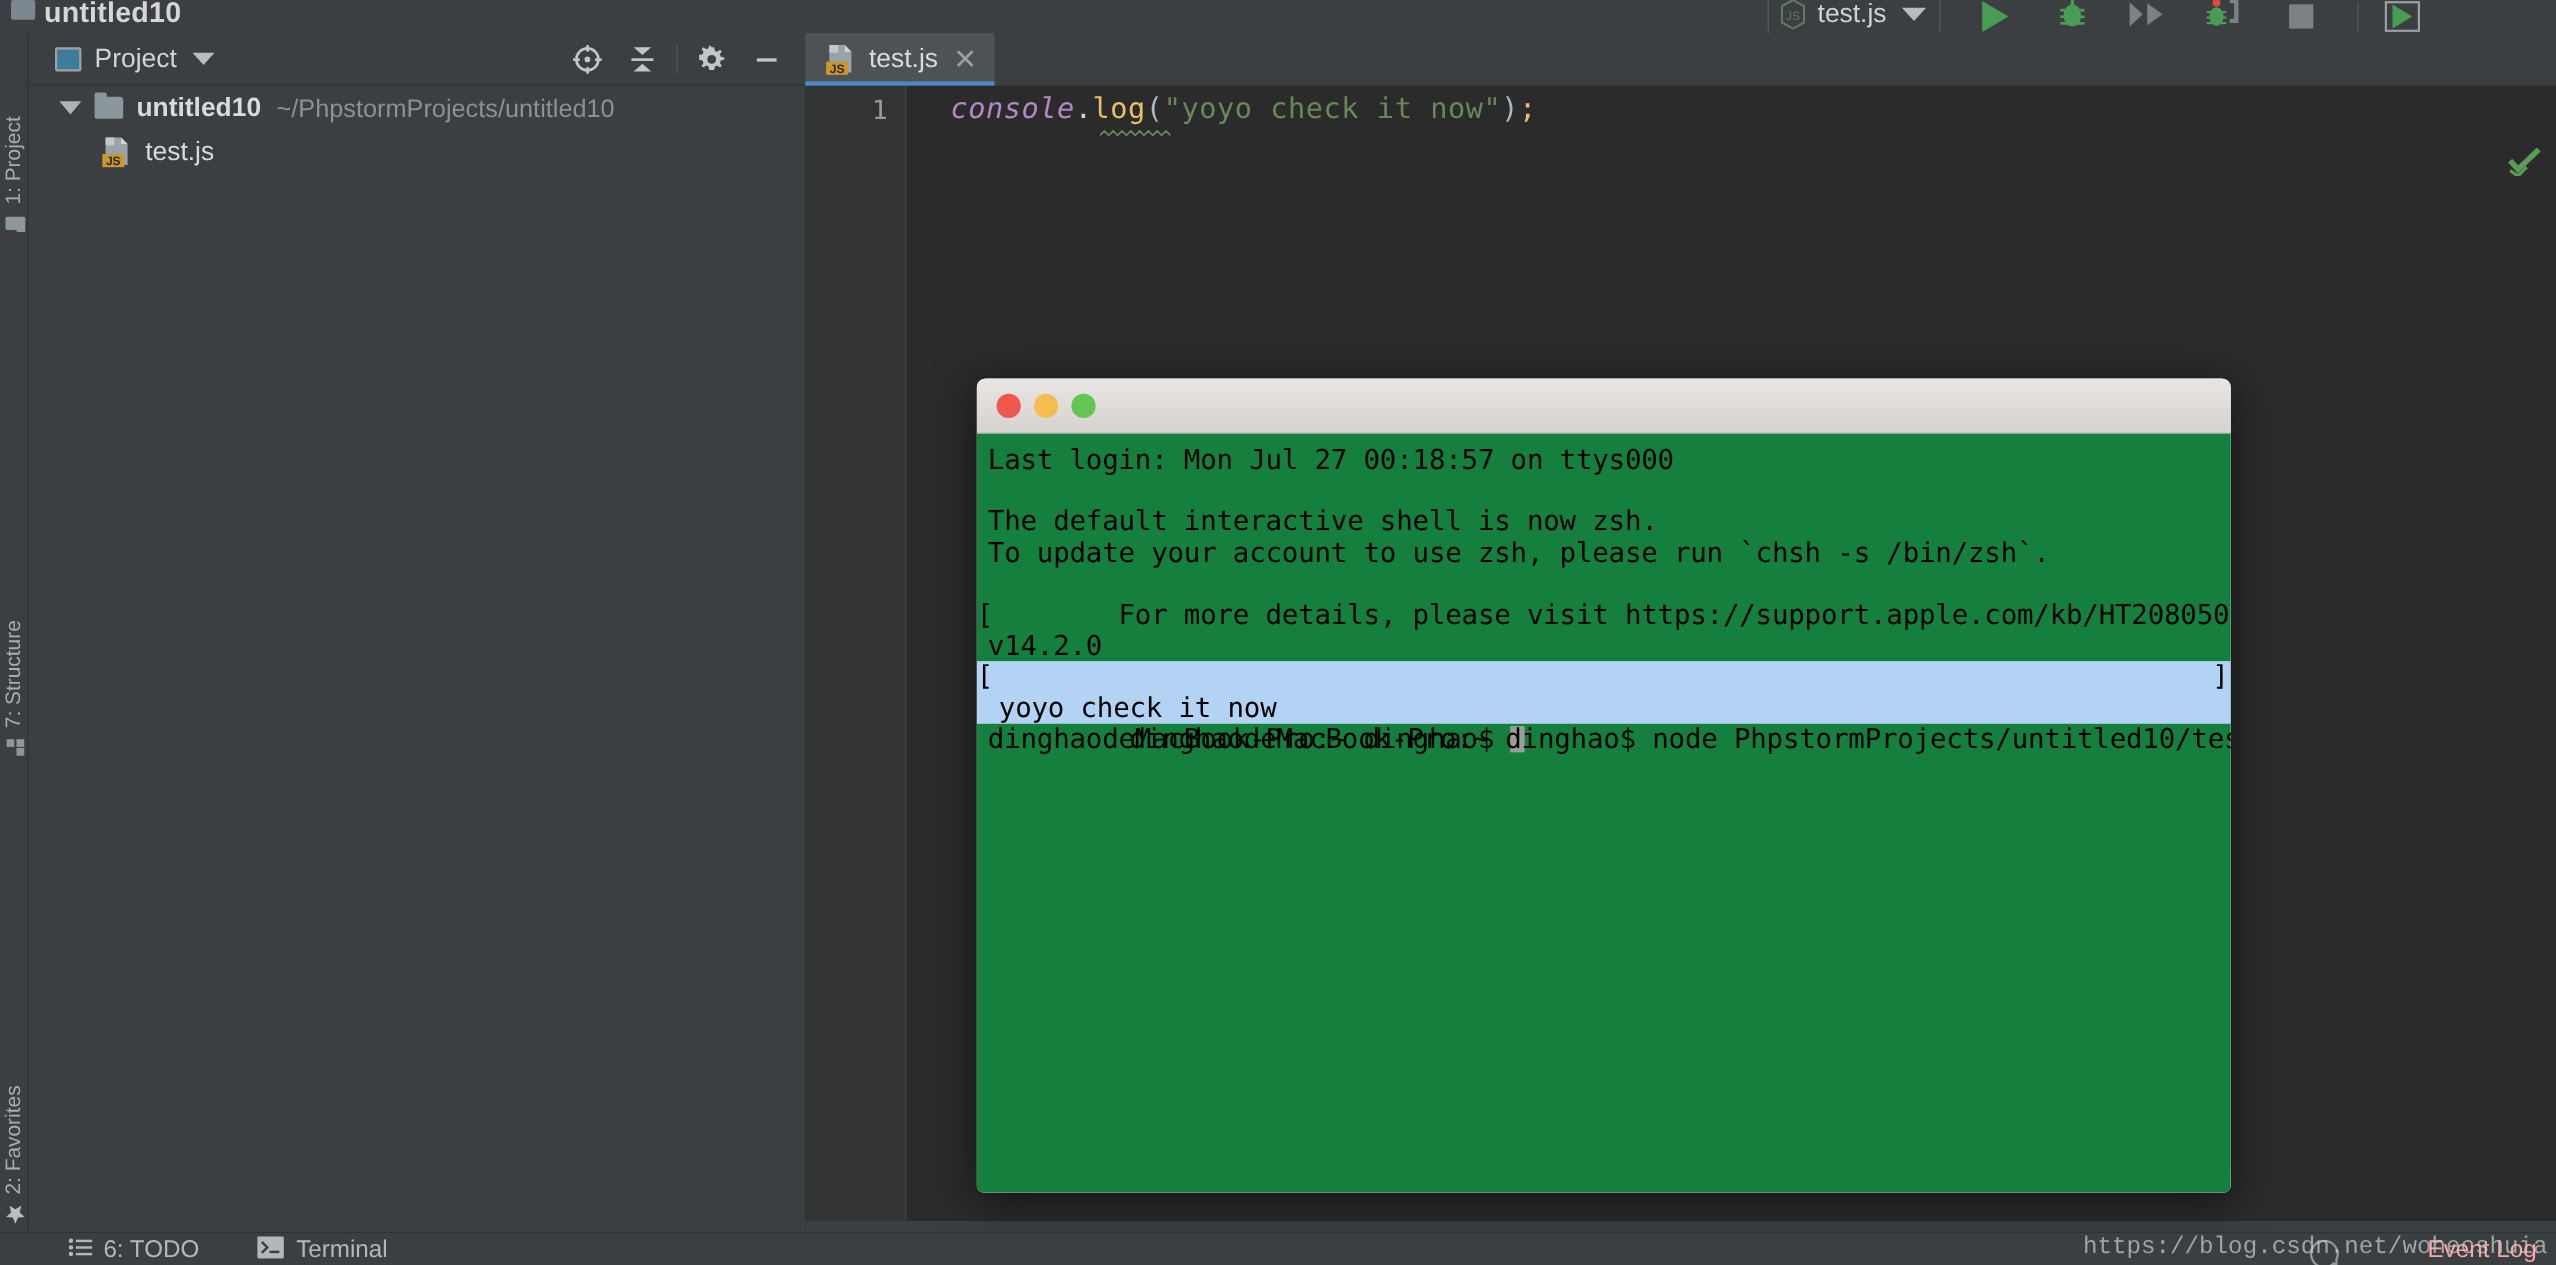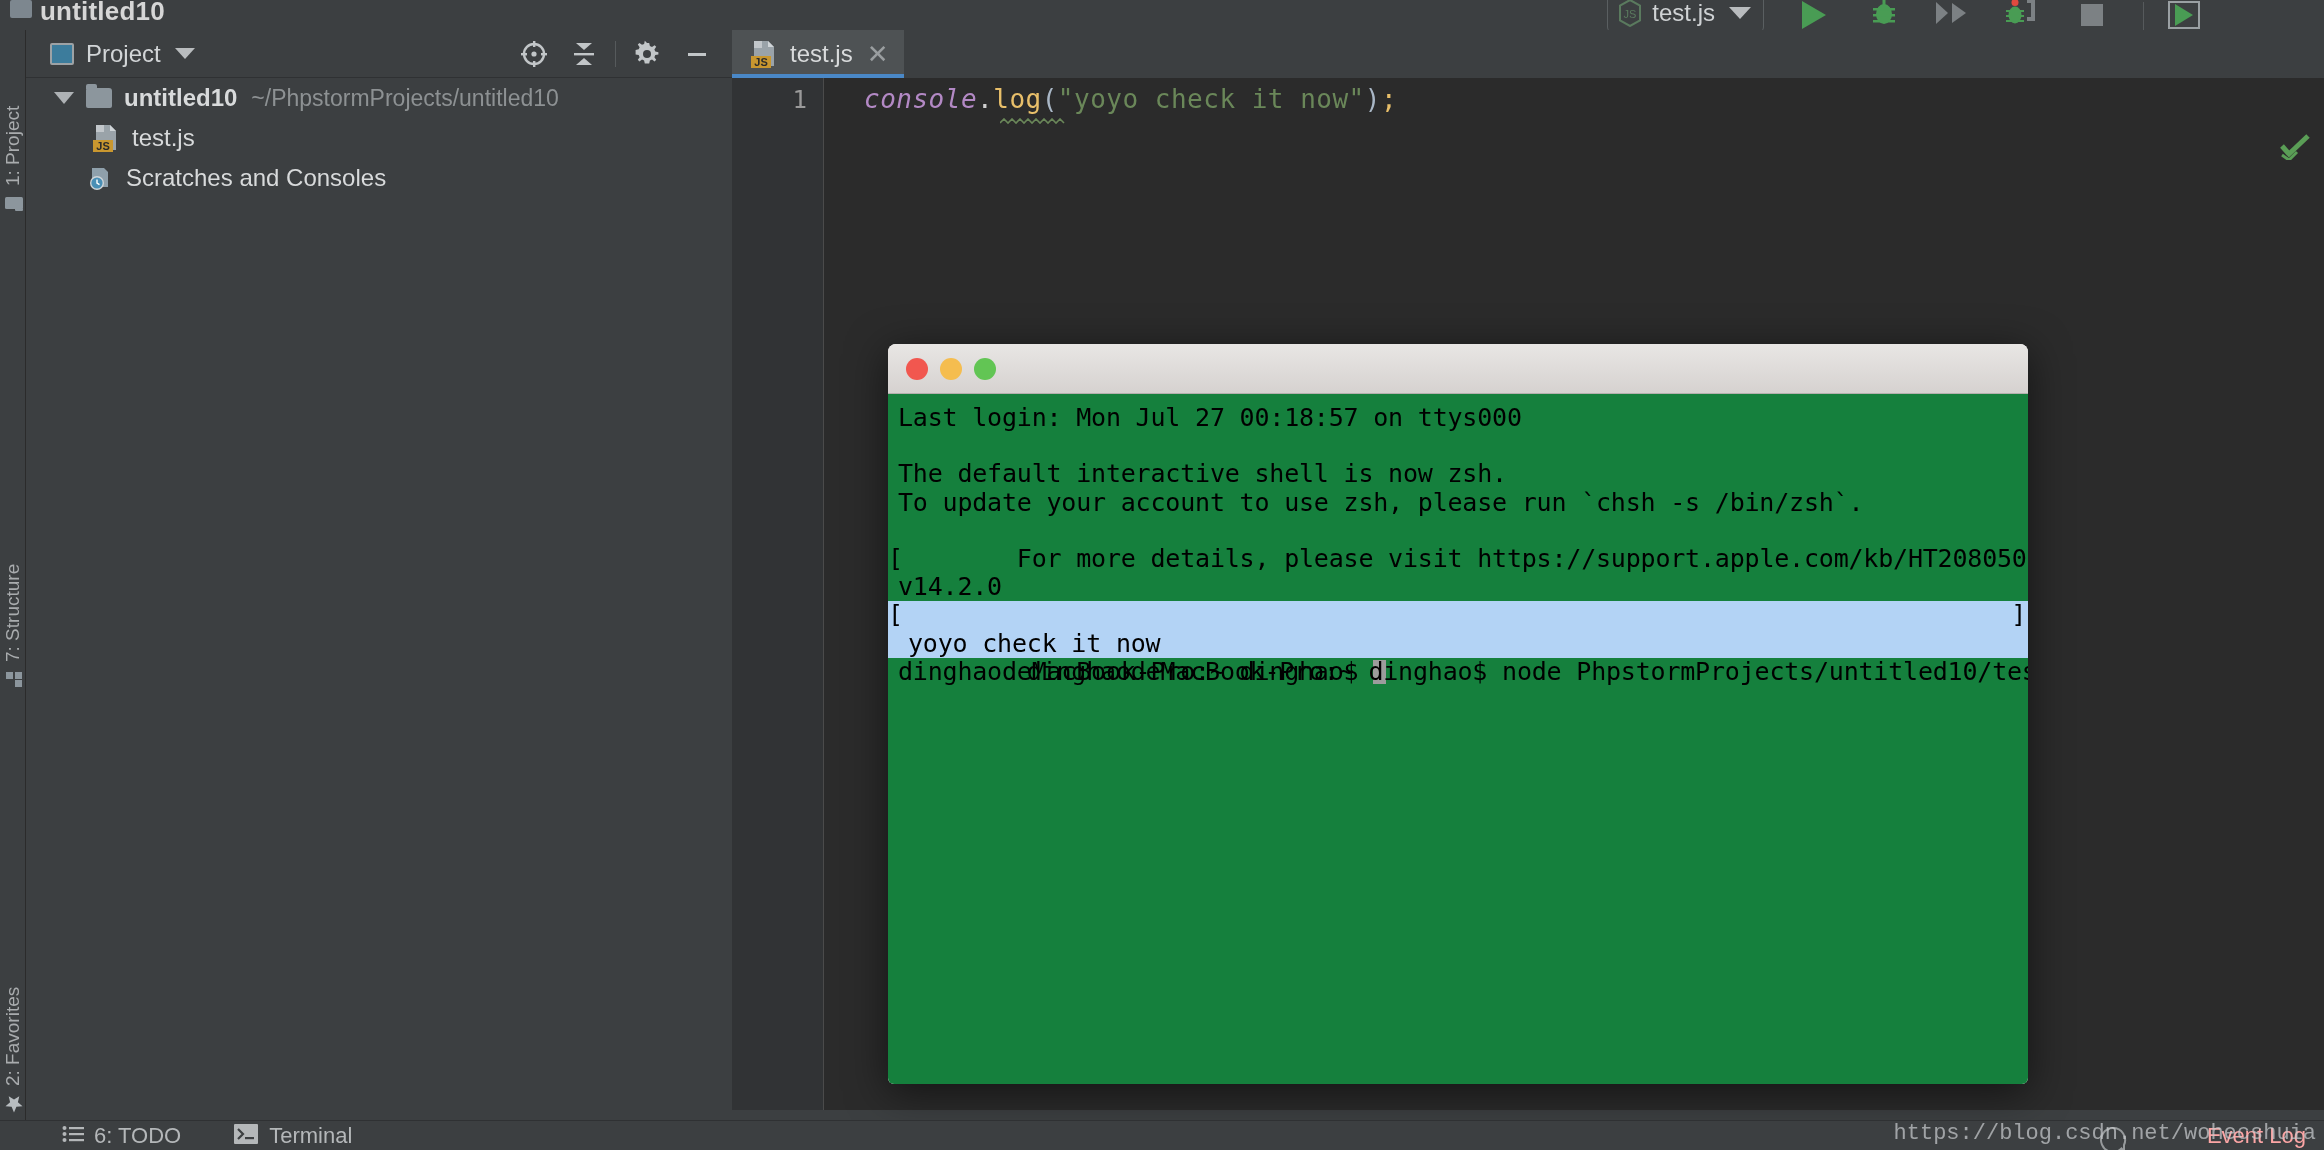--- a/index.html
+++ b/index.html
@@ -392,31 +392,20 @@
             <path d="M18 2 L24 8 L18 8 Z" fill="#cfd4d7"></path>
             <path d="M4 2 L12 2 L12 9 L4 9 Z" fill="#c2c7cb"></path>
             <rect x="1" y="17" width="20" height="12" fill="#c9972f"></rect>
             <text x="11" y="27" font-size="11" fill="#2b2b2b" text-anchor="middle" font-family="Liberation Sans, sans-serif" font-weight="bold">JS</text>
           </svg>
         </span>
         <span class="node-name reg">test.js</span>
       </div>
 
 
-      <div class="tree-row" style="padding-left:62px">
-        <span class="scratch-ico">
-          <svg width="26" height="24" viewBox="0 0 26 24">
-            <path d="M4 2 L16 2 L20 6 L20 21 L4 21 Z" fill="#8fa0ab"></path>
-            <circle cx="9" cy="17" r="7" fill="#cfd5d8"></circle>
-            <circle cx="9" cy="17" r="5.6" fill="#4a8fb5"></circle>
-            <path d="M9 13.5 L9 17 L11.5 18.6" stroke="#fff" stroke-width="1.4" fill="none"></path>
-          </svg>
-        </span>
-        <span class="node-name reg">Scratches and Consoles</span>
-      </div>
     </div>
   </div>
 
   <div class="editor-area">
     <div class="tab-strip">
       <div class="tab">
         <span class="jsfile-ico" style="margin:0">
           <svg width="28" height="30" viewBox="0 0 28 30">
             <path d="M4 2 L18 2 L24 8 L24 27 L4 27 Z" fill="#9aa3a9"></path>
             <path d="M18 2 L24 8 L18 8 Z" fill="#cfd4d7"></path>

